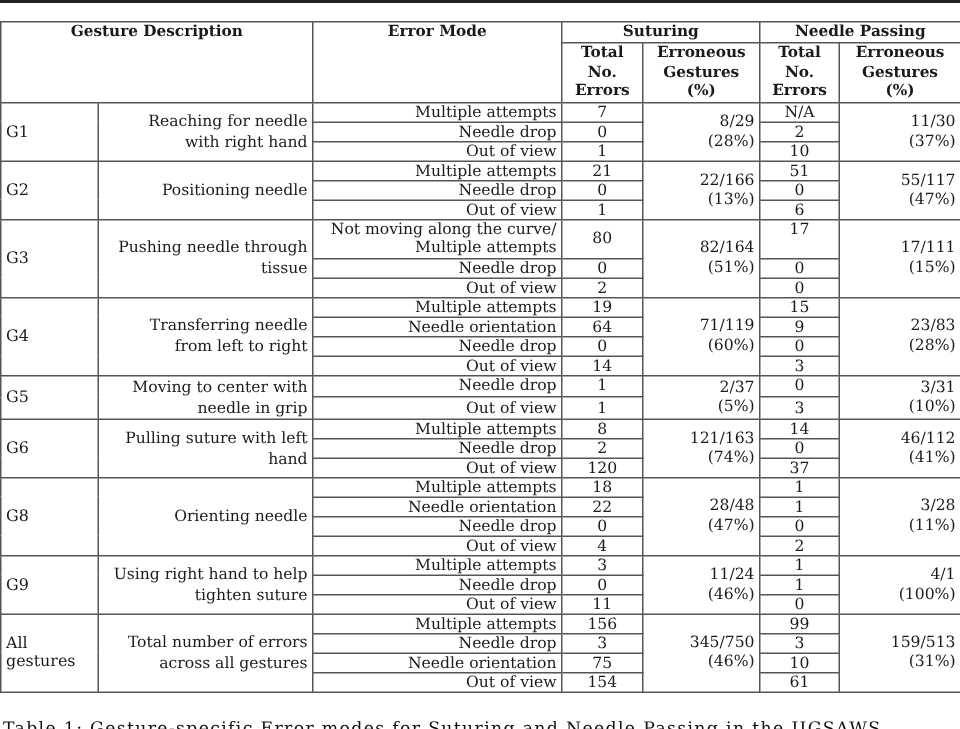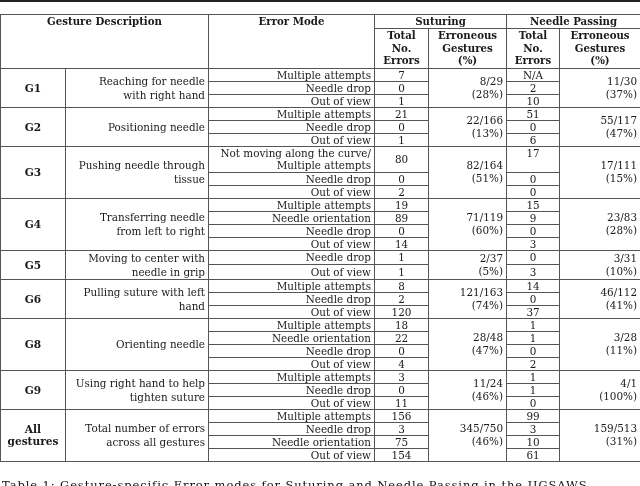--- a/index.html
+++ b/index.html
@@ -43,22 +43,21 @@
     text-align: center;
     font-size: 10.2px;
     line-height: 12.5px;
   }
   th.h-left {
     text-align: right;
     vertical-align: top !important;
     padding: 4px 7px;
   }
   .gid {
-    text-align: center;
-    font-weight: bold;
+    font-weight: normal;
     font-size: 10.6px;
   }
   .gdesc {
     text-align: right;
     padding-left: 8px !important;
     white-space: normal !important;
     line-height: 14px !important;
   }
   .mode {
     text-align: right;
@@ -182,21 +181,21 @@
       <td class="gid" rowspan="4">G4</td>
       <td class="gdesc" rowspan="4">Transferring needle from left to right</td>
       <td class="mode">Multiple attempts</td>
       <td class="num">19</td>
       <td class="pct" rowspan="4"><span>71/119</span><br><span>(60%)</span></td>
       <td class="num">15</td>
       <td class="pct" rowspan="4"><span>23/83</span><br><span>(28%)</span></td>
     </tr>
     <tr>
       <td class="mode">Needle orientation</td>
-      <td class="num">89</td>
+      <td class="num">64</td>
       <td class="num">9</td>
     </tr>
     <tr>
       <td class="mode">Needle drop</td>
       <td class="num">0</td>
       <td class="num">0</td>
     </tr>
     <tr>
       <td class="mode">Out of view</td>
       <td class="num">14</td>

